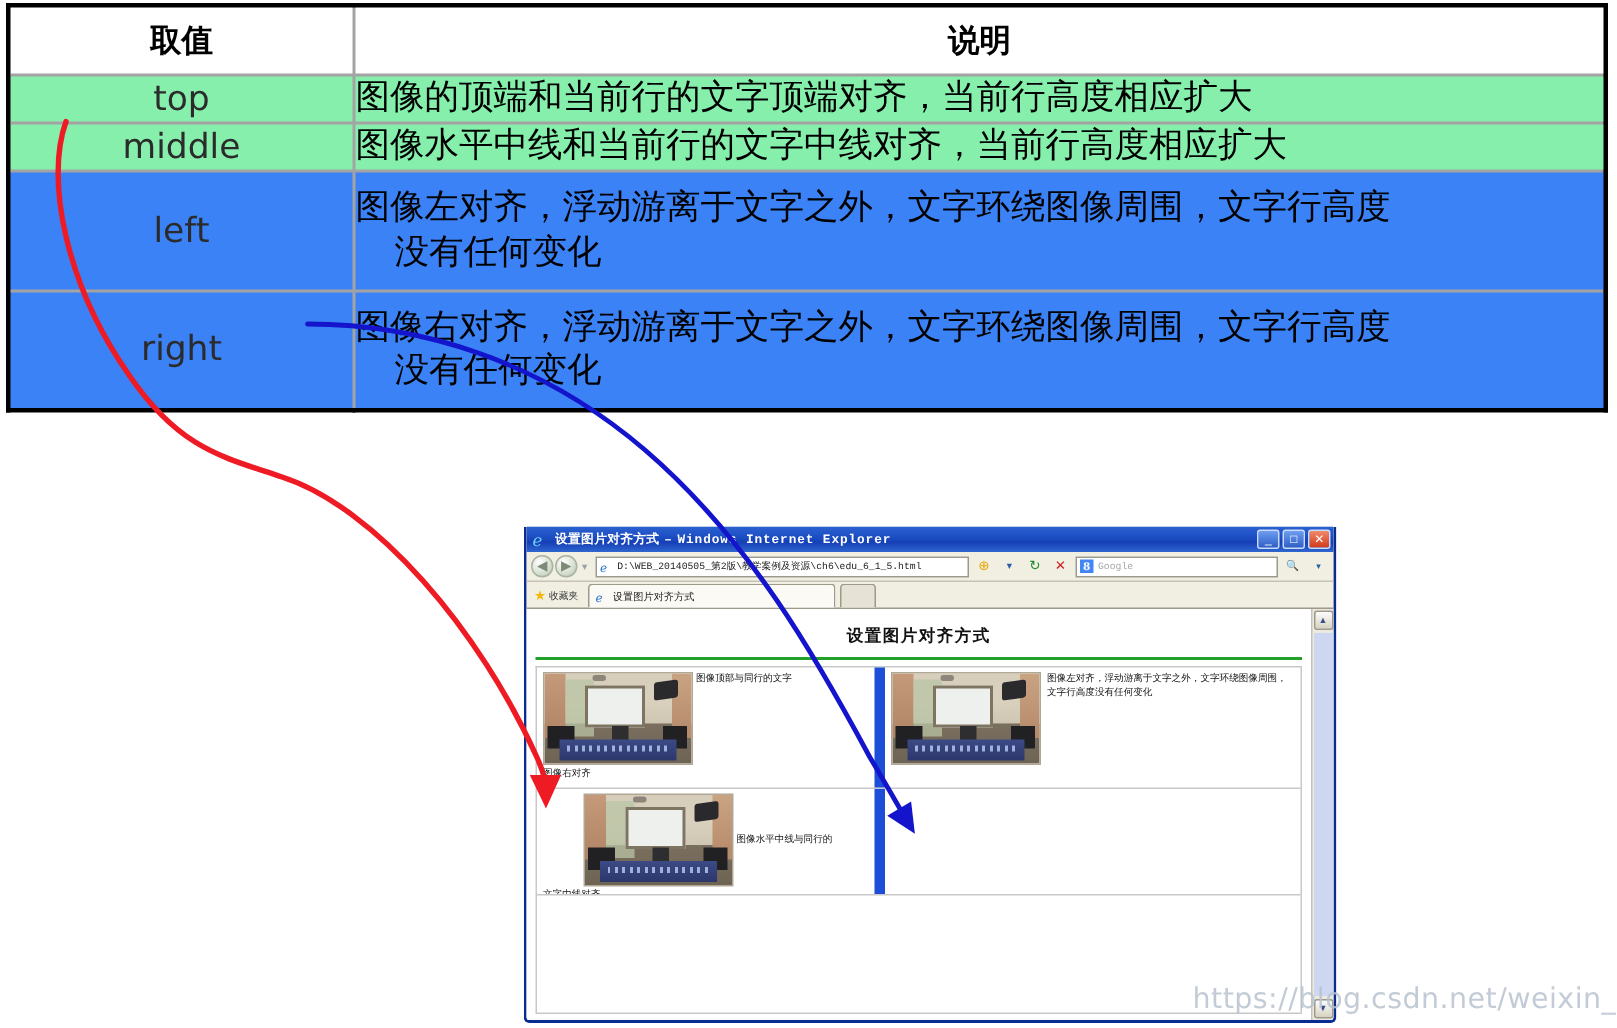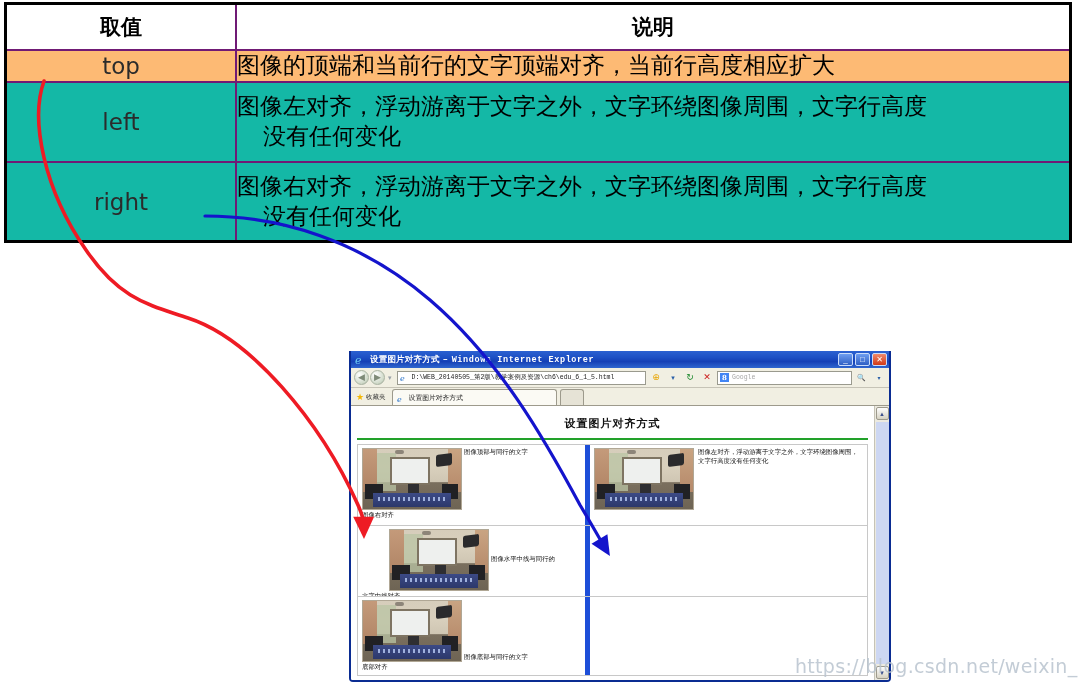--- a/index.html
+++ b/index.html
@@ -12,21 +12,21 @@
   }
 
   
   .ref-table{
     position:absolute;left:4px;top:2px;width:1068px;
     border-collapse:collapse;
     table-layout:fixed;
     border:3px solid #000;
   }
   .ref-table td,.ref-table th{
-    border:2px solid #701a75;
+    border:2px solid #a3a3a3;
     padding:0;
     vertical-align:middle;
   }
   .col-value{width:228px;}
   .hdr{
     height:44px;
     text-align:center;
     font-weight:bold;
     font-size:21px;
     color:#000;
@@ -41,22 +41,22 @@
     padding:4px 0;
   }
   .cell-desc{
     font-size:23px;
     color:#000;
     font-family:"DejaVu Sans","Liberation Sans",sans-serif;
     padding:5px 8px 5px 10px;
     line-height:1.30;
   }
   .cell-desc .l2{display:block;padding-left:26px;}
-  .shade{background:#fdba74;}
-  .plain{background:#14b8a6;}
+  .shade{background:#86efac;}
+  .plain{background:#3b82f6;}
   .r-tall .cell-value,.r-tall .cell-desc{padding-top:9px;padding-bottom:9px;}
 
   
   .ie-window{
     position:absolute;
     left:349px;top:351px;
     width:542px;height:331px;
     border:2px solid #0a2c92;
     border-top:none;
     border-radius:0 0 4px 4px;
@@ -189,21 +189,21 @@
   }
   .demo-row{display:flex;border-bottom:1px solid #c8c8c8;}
   .demo-cell{
     box-sizing:border-box;
     padding:3px 4px;
     position:relative;
     overflow:hidden;
     font-size:6.4px;line-height:1.45;color:#111;
     font-family:"DejaVu Sans","Liberation Sans",sans-serif;
   }
-  .demo-cell.left-col{width:232px;border-right:5px solid #1d4ed8;}
+  .demo-cell.left-col{width:232px;border-right:7px solid #1d4ed8;}
   .demo-cell.right-col{flex:1;}
   .r1{height:80px;} .r2{height:70px;} .r3{height:78px;}
 
   
   .photo{
     width:100px;height:62px;flex:none;
     background:
       linear-gradient(180deg,#d6cdbb 0%,#d9d0bd 30%,#cfc6b3 55%,#7a6f5e 56%,#6e6454 100%);
     border:1px solid #b0a795;
     position:relative;overflow:hidden;box-sizing:border-box;
@@ -275,20 +275,26 @@
     <th class="hdr">说明</th>
   </tr>
 
   <tr class="shade">
     <td class="cell-value col-value">top</td>
     <td class="cell-desc">
       <span>图像的顶端和当前行的文字顶端对齐，当前行高度相应扩大</span>
     </td>
   </tr>
 
+  <tr class="shade">
+    <td class="cell-value col-value">middle</td>
+    <td class="cell-desc">
+      <span>图像水平中线和当前行的文字中线对齐，当前行高度相应扩大</span>
+    </td>
+  </tr>
 
 
   <tr class="plain r-tall">
     <td class="cell-value col-value">left</td>
     <td class="cell-desc">
       <span>图像左对齐，浮动游离于文字之外，文字环绕图像周围，文字行高度</span>
       <span class="l2">没有任何变化</span>
     </td>
   </tr>
 
@@ -419,38 +425,20 @@
                   <span class="mon"></span>
                   <span class="desk"></span>
               </span>
               <span class="cap-text">图像水平中线与同行的</span>
             </span>
             <span class="below-cap">文字中线对齐</span>
           </div>
         </div>
 
         <div class="demo-row r3">
-          <div class="demo-cell left-col">
-            <span class="align-row bot">
-              <span class="photo">
-                <span class="wall-l"></span>
-                  <span class="wall-r"></span>
-                  <span class="wall-g"></span>
-                <span class="proj"></span>
-                  <span class="screen"></span>
-                  <span class="spk-r"></span>
-                <span class="blk-l"></span>
-                  <span class="blk-r"></span>
-                  <span class="mon"></span>
-                  <span class="desk"></span>
-              </span>
-              <span class="cap-text">图像底部与同行的文字</span>
-            </span>
-            <span class="below-cap">底部对齐</span>
-          </div>
         </div>
 
       </div>
     </div>
 
     <div class="ie-scroll">
       <span class="sc-btn">▲</span>
       <span class="sc-track"></span>
       <span class="sc-btn">▼</span>
     </div>

